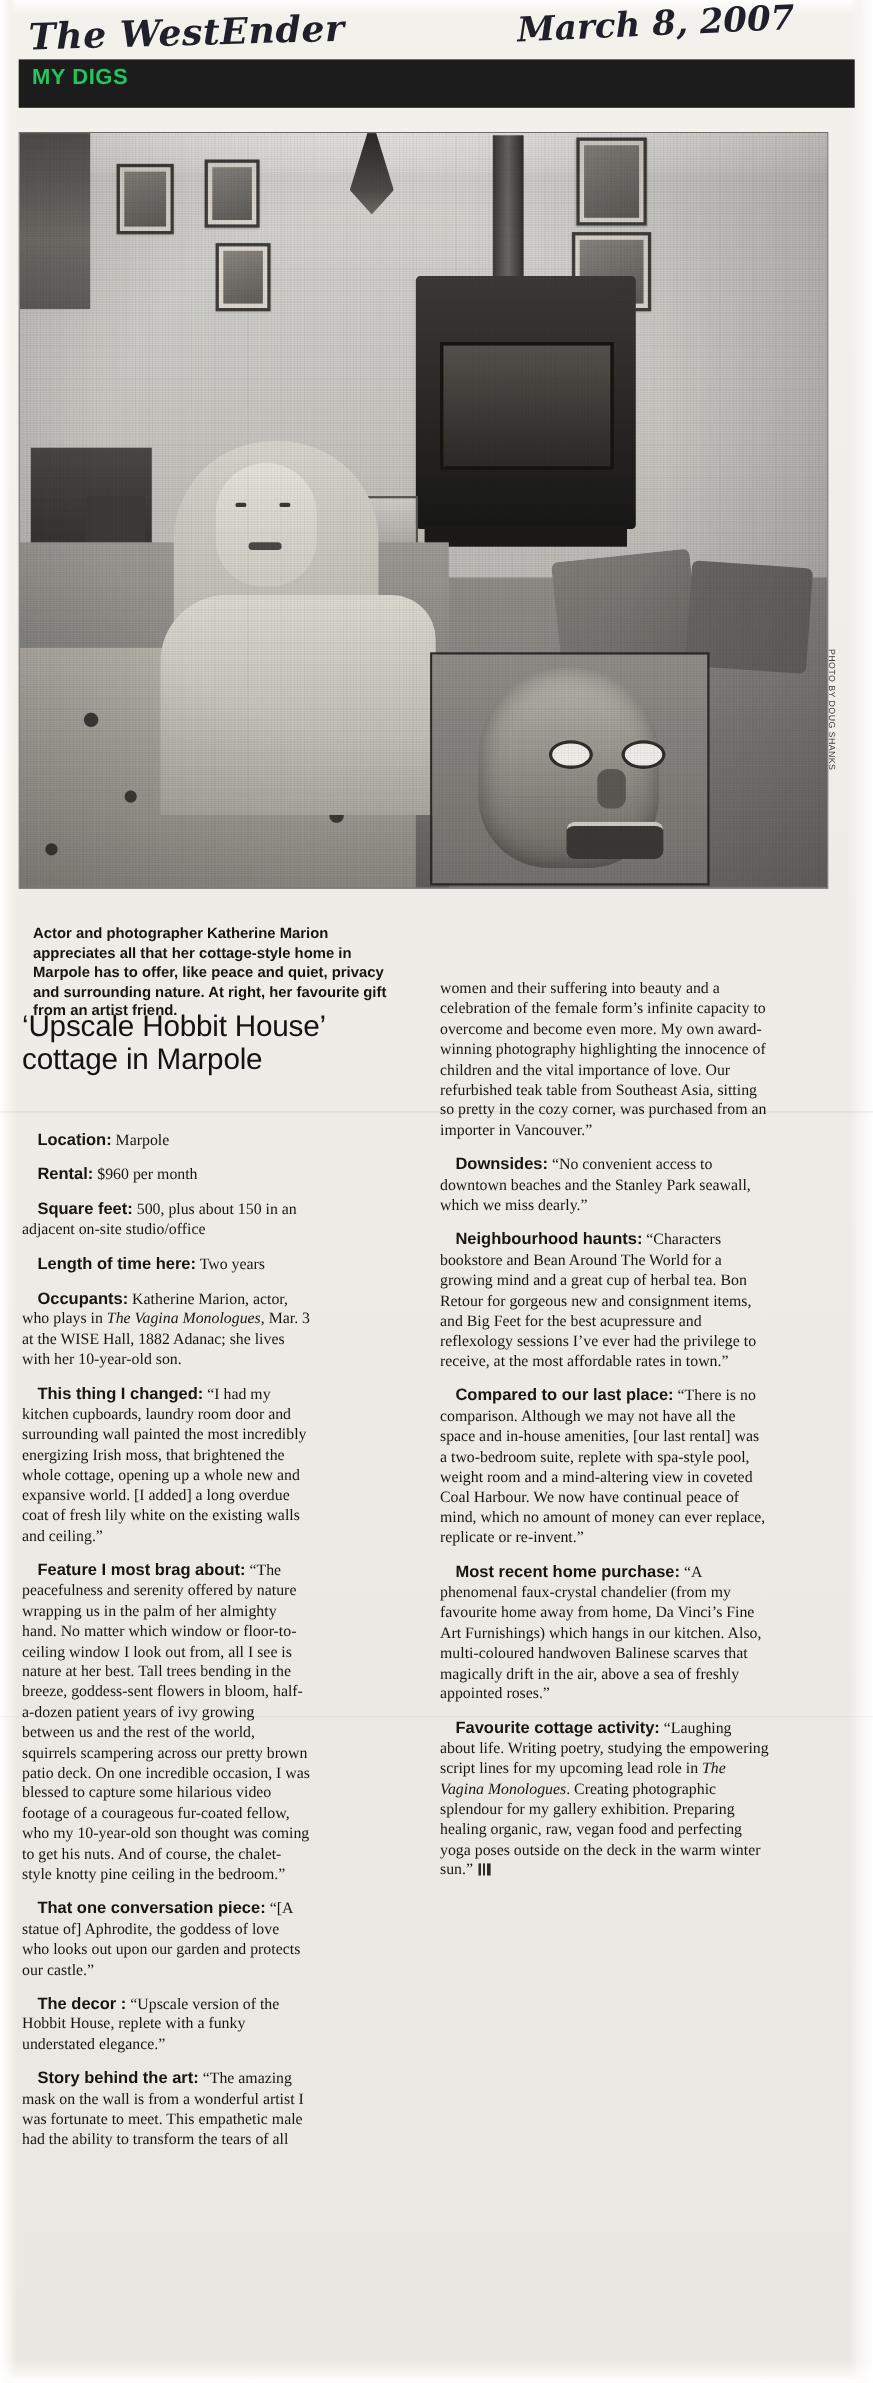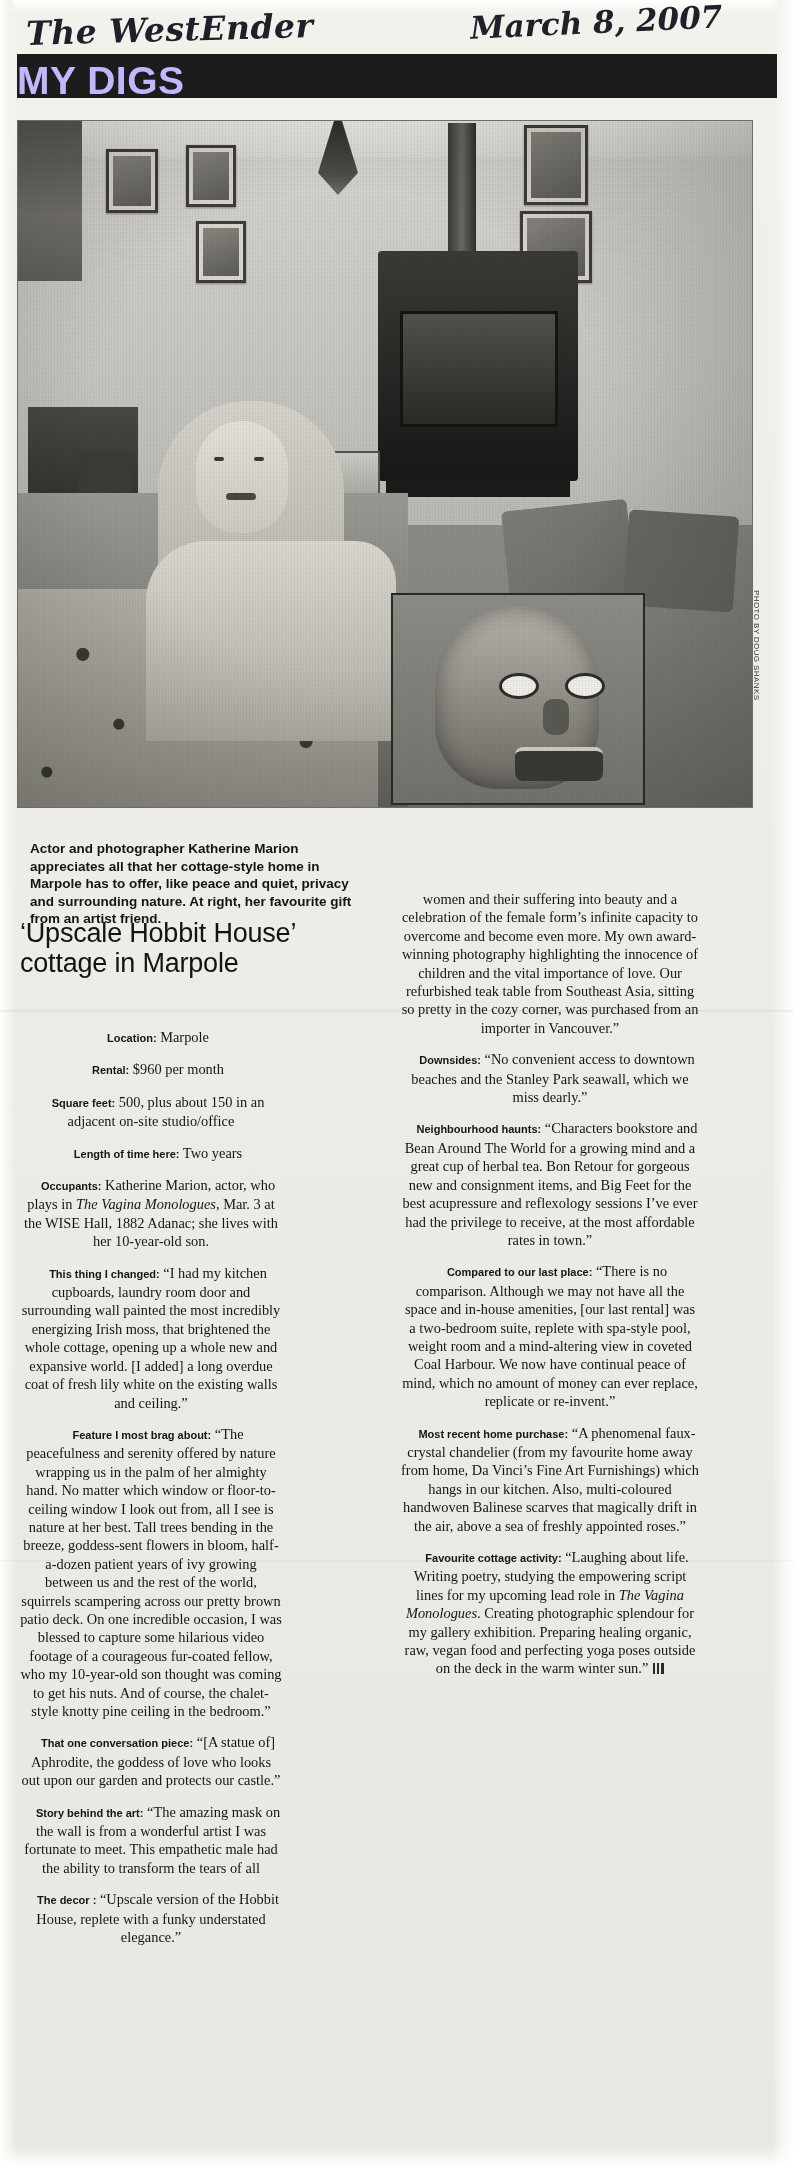--- a/index.html
+++ b/index.html
@@ -72,26 +72,26 @@
   .banner {
     position: absolute;
     left: 17px;
     top: 54px;
     width: 760px;
     height: 44px;
     background: #1c1c1c;
   }
   .banner-title {
     position: absolute;
-    left: 0;
+    left: 12px;
     top: 5px;
-    color: #c4b5fd;
+    color: #22c55e;
     font-family: "Liberation Sans", sans-serif;
     font-weight: bold;
-    font-size: 39px;
+    font-size: 20px;
     letter-spacing: 0.5px;
   }
 
   
   .photo-wrap {
     position: absolute;
     left: 17px;
     top: 120px;
     width: 734px;
     height: 686px;
@@ -307,26 +307,26 @@
     letter-spacing: -0.2px;
   }
 
   
   .col {
     position: absolute;
     font-family: "Liberation Serif", serif;
     font-size: 14.4px;
     line-height: 18.4px;
     color: #16160f;
-    text-align: center;
+    text-align: left;
   }
   .col-left { left: 20px; top: 1028px; width: 262px; }
   .col-right { left: 400px; top: 890px; width: 300px; }
   .col p { margin: 0 0 13px 0; }
-  .lbl { font-family: "Liberation Sans", sans-serif; font-weight: bold; font-size: 11px; padding-left: 14px; }
+  .lbl { font-family: "Liberation Sans", sans-serif; font-weight: bold; font-size: 15px; padding-left: 14px; }
   .ital { font-style: italic; }
   .endmark {
     display: inline-block;
     width: 11px; height: 11px;
     background:
       linear-gradient(90deg,#2a2a26 0 2px, transparent 2px 4px, #2a2a26 4px 6px, transparent 6px 8px, #2a2a26 8px 11px);
     vertical-align: -1px;
     margin-left: 5px;
   }
   .fold {
@@ -426,22 +426,22 @@
 
   <div class="col col-left">
       <p><span class="lbl">Location:</span><span> Marpole</span></p>
       <p><span class="lbl">Rental:</span><span> $960 per month</span></p>
       <p><span class="lbl">Square feet:</span><span> 500, plus about 150 in an adjacent on-site studio/office</span></p>
       <p><span class="lbl">Length of time here:</span><span> Two years</span></p>
       <p><span class="lbl">Occupants:</span><span>  Katherine Marion, actor, who plays in <span class="ital">The Vagina Monologues</span>, Mar. 3 at the WISE Hall, 1882 Adanac; she lives with her 10-year-old son.</span></p>
       <p><span class="lbl">This thing I changed:</span><span> “I had my kitchen cupboards, laundry room door and surrounding wall painted the most incredibly energizing Irish moss, that brightened the whole cottage, opening up a whole new and expansive world. [I added] a long overdue coat of fresh lily white on the existing walls and ceiling.”</span></p>
       <p><span class="lbl">Feature I most brag about:</span><span>  “The peacefulness and serenity offered by nature wrapping us in the palm of her almighty hand. No matter which window or floor-to-ceiling window I look out from, all I see is nature at her best. Tall trees bending in the breeze, goddess-sent flowers in bloom, half-a-dozen patient years of ivy growing between us and the rest of the world, squirrels scampering across our pretty brown patio deck. On one incredible occasion, I was blessed to capture some hilarious video footage of a courageous fur-coated fellow, who my 10-year-old son thought was coming to get his nuts. And of course, the chalet-style knotty pine ceiling in the bedroom.”</span></p>
       <p><span class="lbl">That one conversation piece:</span><span> “[A statue of] Aphrodite, the goddess of love who looks out upon our garden and protects our castle.”</span></p>
+      <p><span class="lbl">The decor :</span><span> “Upscale version of the Hobbit House, replete with a funky understated elegance.”</span></p>
       <p><span class="lbl">Story behind the art:</span><span> “The amazing mask on the wall is from a wonderful artist I was fortunate to meet. This empathetic male had the ability to transform the tears of all</span></p>
-      <p><span class="lbl">The decor :</span><span> “Upscale version of the Hobbit House, replete with a funky understated elegance.”</span></p>
     </div>
   <div class="col col-right">
       <p><span>women and their suffering into beauty and a celebration of the female form’s infinite capacity to overcome and become even more. My own award-winning photography highlighting the innocence of children and the vital importance of love.  Our refurbished teak table from Southeast Asia, sitting so pretty in the cozy corner, was purchased from an importer in Vancouver.”</span></p>
       <p><span class="lbl">Downsides:</span><span> “No convenient access to downtown beaches and the Stanley Park seawall, which we miss dearly.”</span></p>
       <p><span class="lbl">Neighbourhood haunts:</span><span> “Characters bookstore and Bean Around The World for a growing mind and a great cup of herbal tea. Bon Retour for gorgeous new and consignment items, and Big Feet for the best acupressure and reflexology sessions I’ve ever had the privilege to receive, at the most affordable rates in town.”</span></p>
       <p><span class="lbl">Compared to our last place:</span><span> “There is no comparison. Although we may not have all the space and in-house amenities, [our last rental] was a two-bedroom suite, replete with spa-style pool, weight room and a mind-altering view in coveted Coal Harbour. We now have continual peace of mind, which no amount of money can ever replace, replicate or re-invent.”</span></p>
       <p><span class="lbl">Most recent home purchase:</span><span> “A phenomenal faux-crystal chandelier (from my favourite home away from home, Da Vinci’s Fine Art Furnishings) which hangs in our kitchen. Also, multi-coloured handwoven Balinese scarves that magically drift in the air, above a sea of freshly appointed roses.”</span></p>
       <p><span class="lbl">Favourite cottage activity:</span><span> “Laughing about life. Writing poetry, studying the empowering script lines for my upcoming lead role in <span class="ital">The Vagina Monologues</span>. Creating photographic splendour for my gallery exhibition. Preparing healing organic, raw, vegan food and perfecting yoga poses outside on the deck in the warm winter sun.”</span><span class="endmark"></span></p>
     </div>
 

